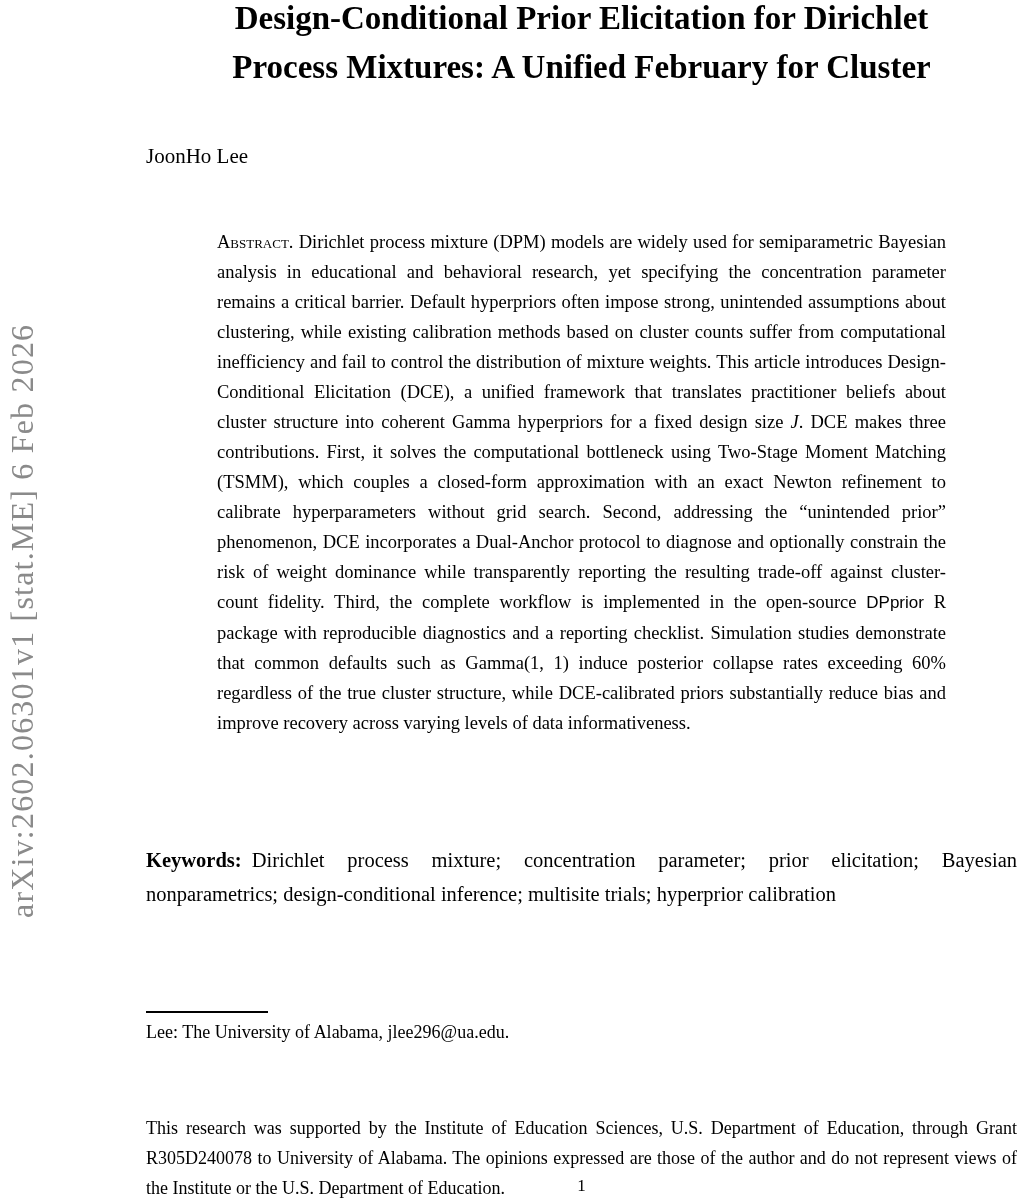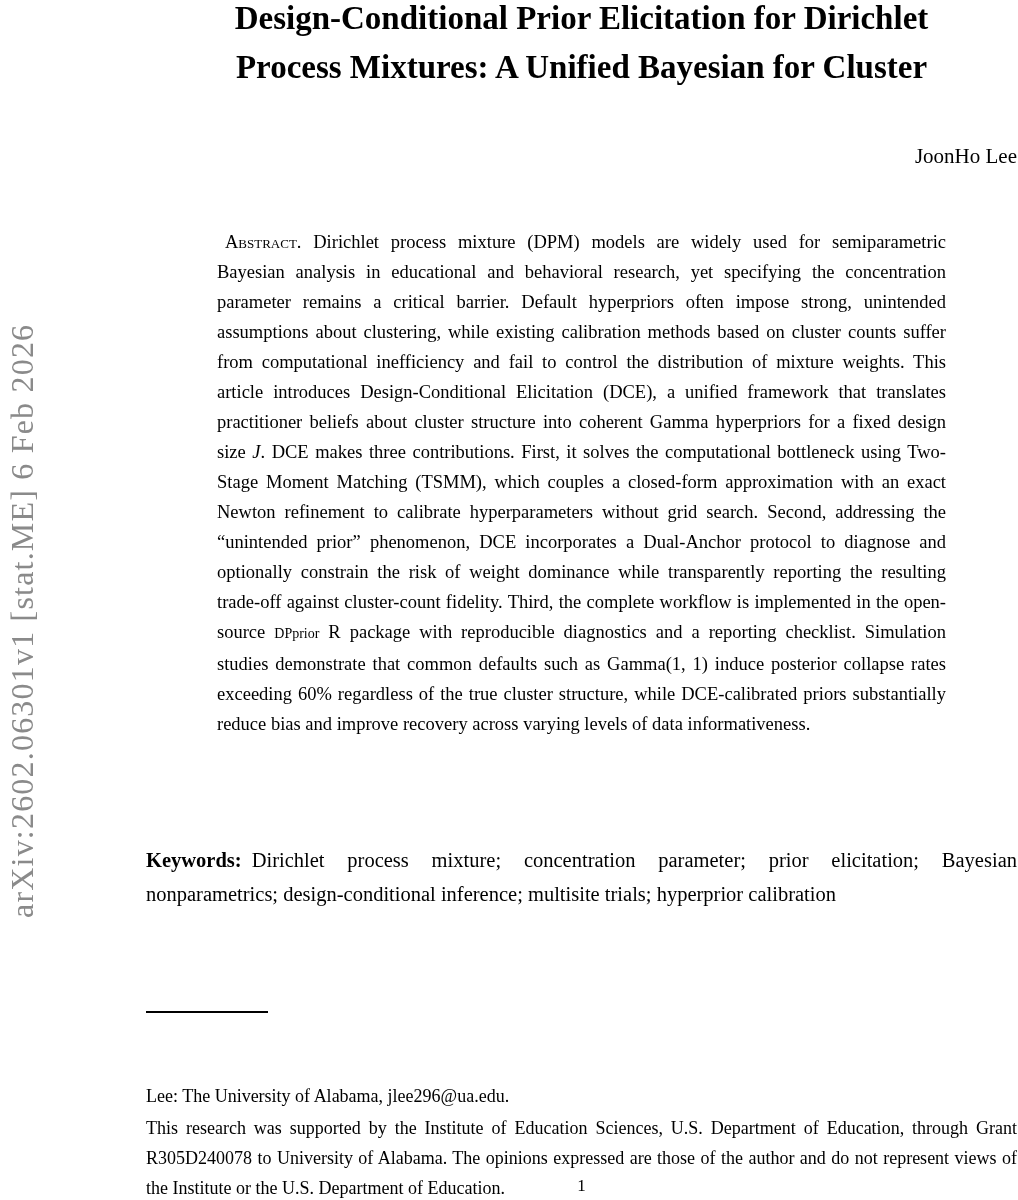--- a/index.html
+++ b/index.html
@@ -31,35 +31,35 @@
     text-align: center;
     font-weight: bold;
     font-size: 33px;
     line-height: 49px;
   }
   .author-line {
     position: absolute;
     left: 146px;
     top: 144px;
     width: 871px;
-    text-align: right;
+    text-align: left;
     font-size: 21px;
   }
   .abstract-paragraph {
     position: absolute;
     left: 217px;
     top: 208px;
     width: 729px;
     font-size: 18.5px;
     line-height: 30px;
     text-align: justify;
   }
-  .sc { font-variant: small-caps; margin-left: 8px; }
+  .sc { font-variant: small-caps; }
   .it { font-style: italic; }
-  .mono { font-family: Liberation Serif, serif; font-size: 14px; }
+  .mono { font-family: Liberation Sans, sans-serif; font-size: 17px; }
   .keywords-paragraph {
     position: absolute;
     left: 146px;
     top: 822px;
     width: 871px;
     font-size: 20.5px;
     line-height: 34.5px;
     text-align: justify;
   }
   .keywords-label { font-weight: bold; margin-right: 10px; }
@@ -75,21 +75,21 @@
     position: absolute;
     left: 146px;
     top: 1017px;
     width: 871px;
     font-size: 18px;
     text-indent: 24px;
   }
   .affiliation-line {
     position: absolute;
     left: 146px;
-    top: 1068px;
+    top: 1004px;
     width: 871px;
     font-size: 18px;
   }
   .funding-note {
     position: absolute;
     left: 146px;
     top: 1095px;
     width: 871px;
     font-size: 18px;
     line-height: 30px;
@@ -106,21 +106,21 @@
 </style>
 </head>
 <body>
 
 <div class="page">
 
   <div class="arxiv-watermark">arXiv:2602.06301v1  [stat.ME]  6 Feb 2026</div>
 
   <div class="title-block">
     <div>Design-Conditional Prior Elicitation for Dirichlet</div>
-    <div>Process Mixtures: A Unified Bayesian for Cluster</div>
+    <div>Process Mixtures: A Unified February for Cluster</div>
   </div>
 
   <div class="author-line">JoonHo Lee</div>
 
   <p class="abstract-paragraph"><span class="sc">Abstract.</span><span> Dirichlet process mixture (DPM) models are widely used for semiparametric Bayesian analysis in educational and behavioral research, yet specifying the concentration parameter remains a critical barrier. Default hyperpriors often impose strong, unintended assumptions about clustering, while existing calibration methods based on cluster counts suffer from computational inefficiency and fail to control the distribution of mixture weights. This article introduces Design-Conditional Elicitation (DCE), a unified framework that translates practitioner beliefs about cluster structure into coherent Gamma hyperpriors for a fixed design size </span><span class="it">J</span><span>. DCE makes three contributions. First, it solves the computational bottleneck using Two-Stage Moment Matching (TSMM), which couples a closed-form approximation with an exact Newton refinement to calibrate hyperparameters without grid search. Second, addressing the “unintended prior” phenomenon, DCE incorporates a Dual-Anchor protocol to diagnose and optionally constrain the risk of weight dominance while transparently reporting the resulting trade-off against cluster-count fidelity. Third, the complete workflow is implemented in the open-source </span><span class="mono">DPprior</span><span> R package with reproducible diagnostics and a reporting checklist. Simulation studies demonstrate that common defaults such as Gamma(1, 1) induce posterior collapse rates exceeding 60% regardless of the true cluster structure, while DCE-calibrated priors substantially reduce bias and improve recovery across varying levels of data informativeness.</span></p>
 
   <p class="keywords-paragraph"><span class="keywords-label">Keywords:</span><span>Dirichlet process mixture; concentration parameter; prior elicitation; Bayesian nonparametrics; design-conditional inference; multisite trials; hyperprior calibration</span></p>
 
   <div class="footnote-rule"></div>
 

